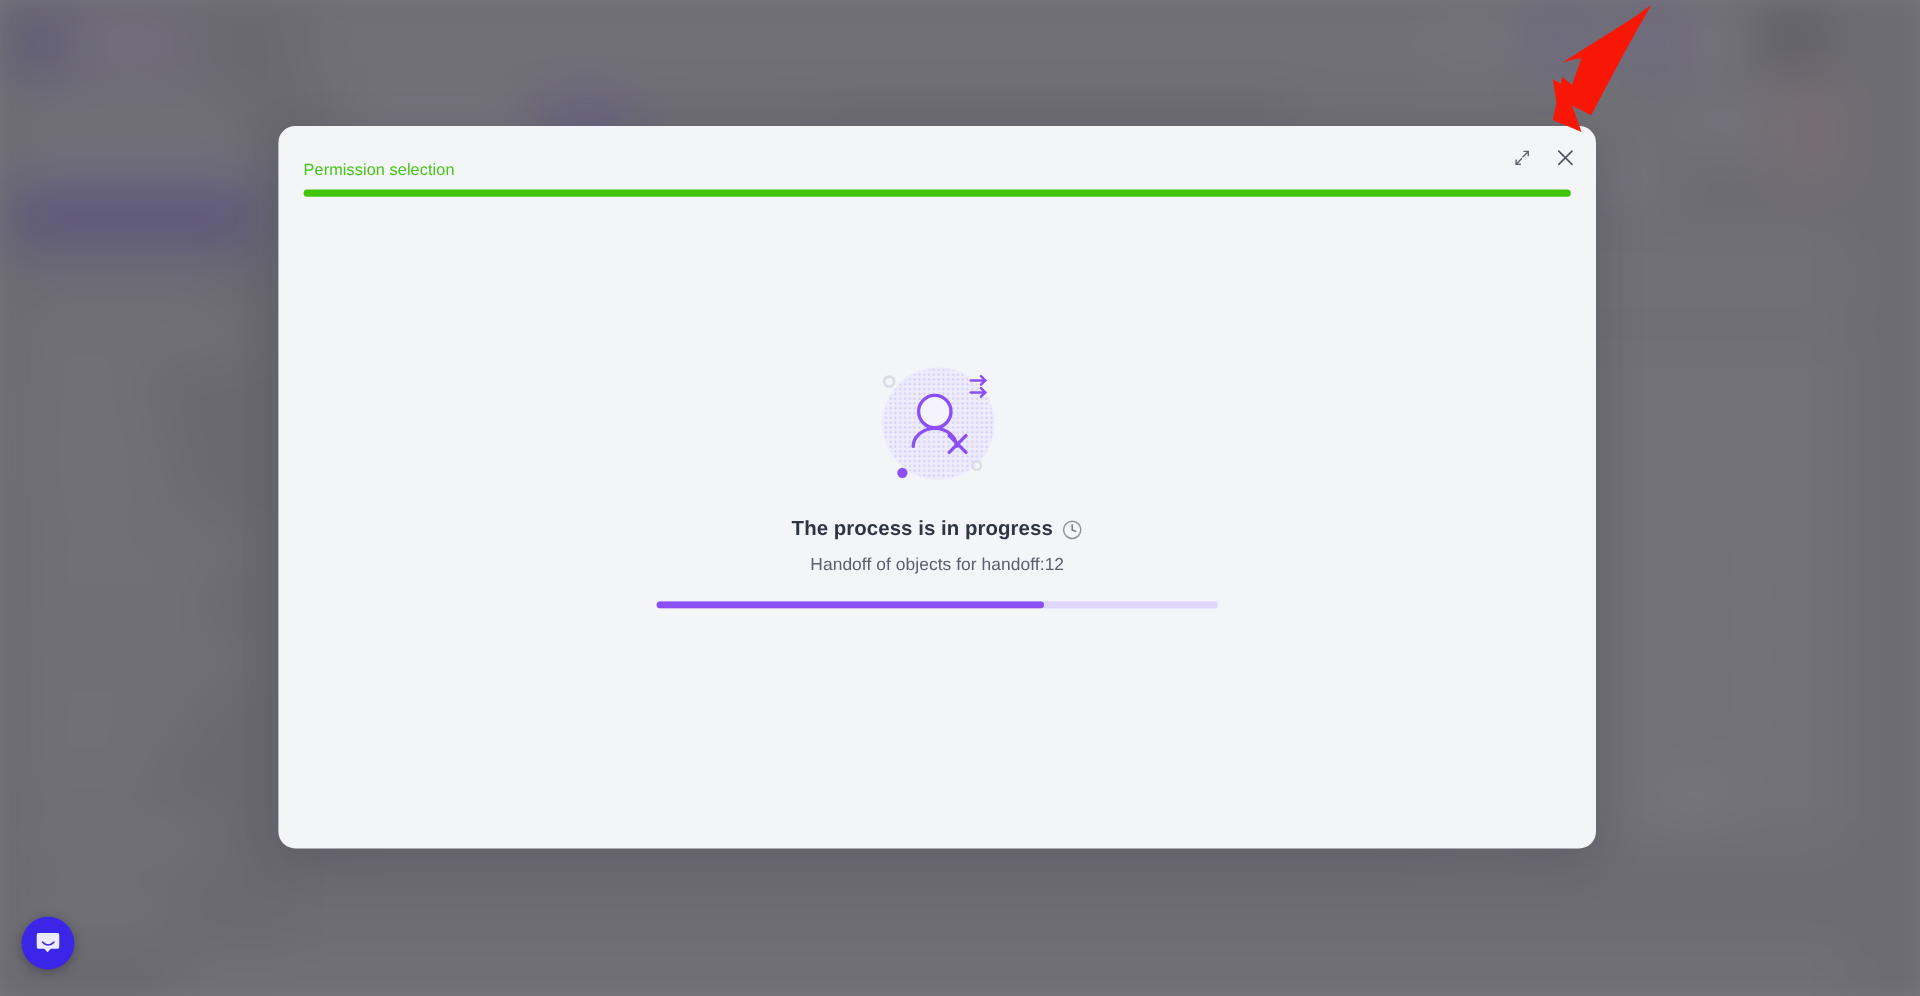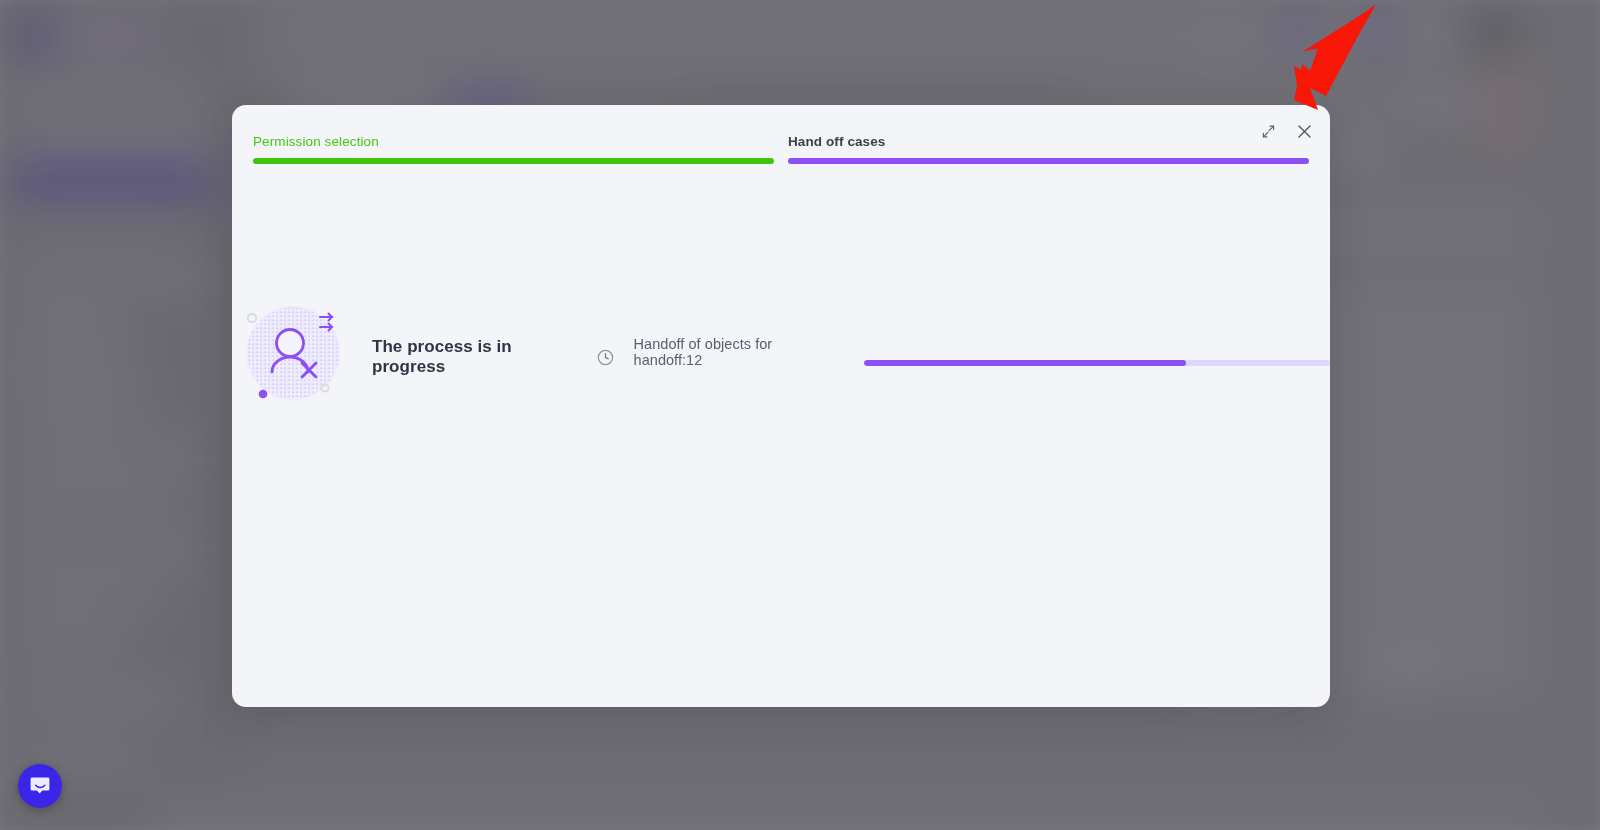--- a/index.html
+++ b/index.html
@@ -175,22 +175,22 @@
     width: 100%;
   }
   .step.done  .step-bar { background: #40c508; }
   .step.current .step-bar { background: #8b4ff5; }
 
   
   #body-center {
     position: absolute;
     left: 0; right: 0; top: 190px;
     display: flex;
+    flex-direction: column;
     align-items: center;
-    gap: 20px;
   }
 
   #illustration {
     position: relative;
     width: 120px; height: 118px;
     margin-bottom: 18px;
   }
   #illustration svg { display: block; }
 
   #status-line {
@@ -328,24 +328,20 @@
 
     <div id="steps">
 
 
       <div class="step done">
         <div class="step-label">Permission selection</div>
         <div class="step-bar" style="background: rgb(64, 197, 8);"></div>
       </div>
 
 
-      <div class="step current">
-        <div class="step-label">Hand off cases</div>
-        <div class="step-bar" style="background: rgb(139, 79, 245);"></div>
-      </div>
     </div>
 
     <div id="body-center">
 
       <div id="illustration">
         <svg width="120" height="118" viewBox="0 0 120 118" aria-hidden="true">
           <defs>
             <pattern id="dots" width="4" height="4" patternUnits="userSpaceOnUse">
               <circle cx="1.2" cy="1.2" r="0.95" fill="#cdc6f7"></circle>
             </pattern>

